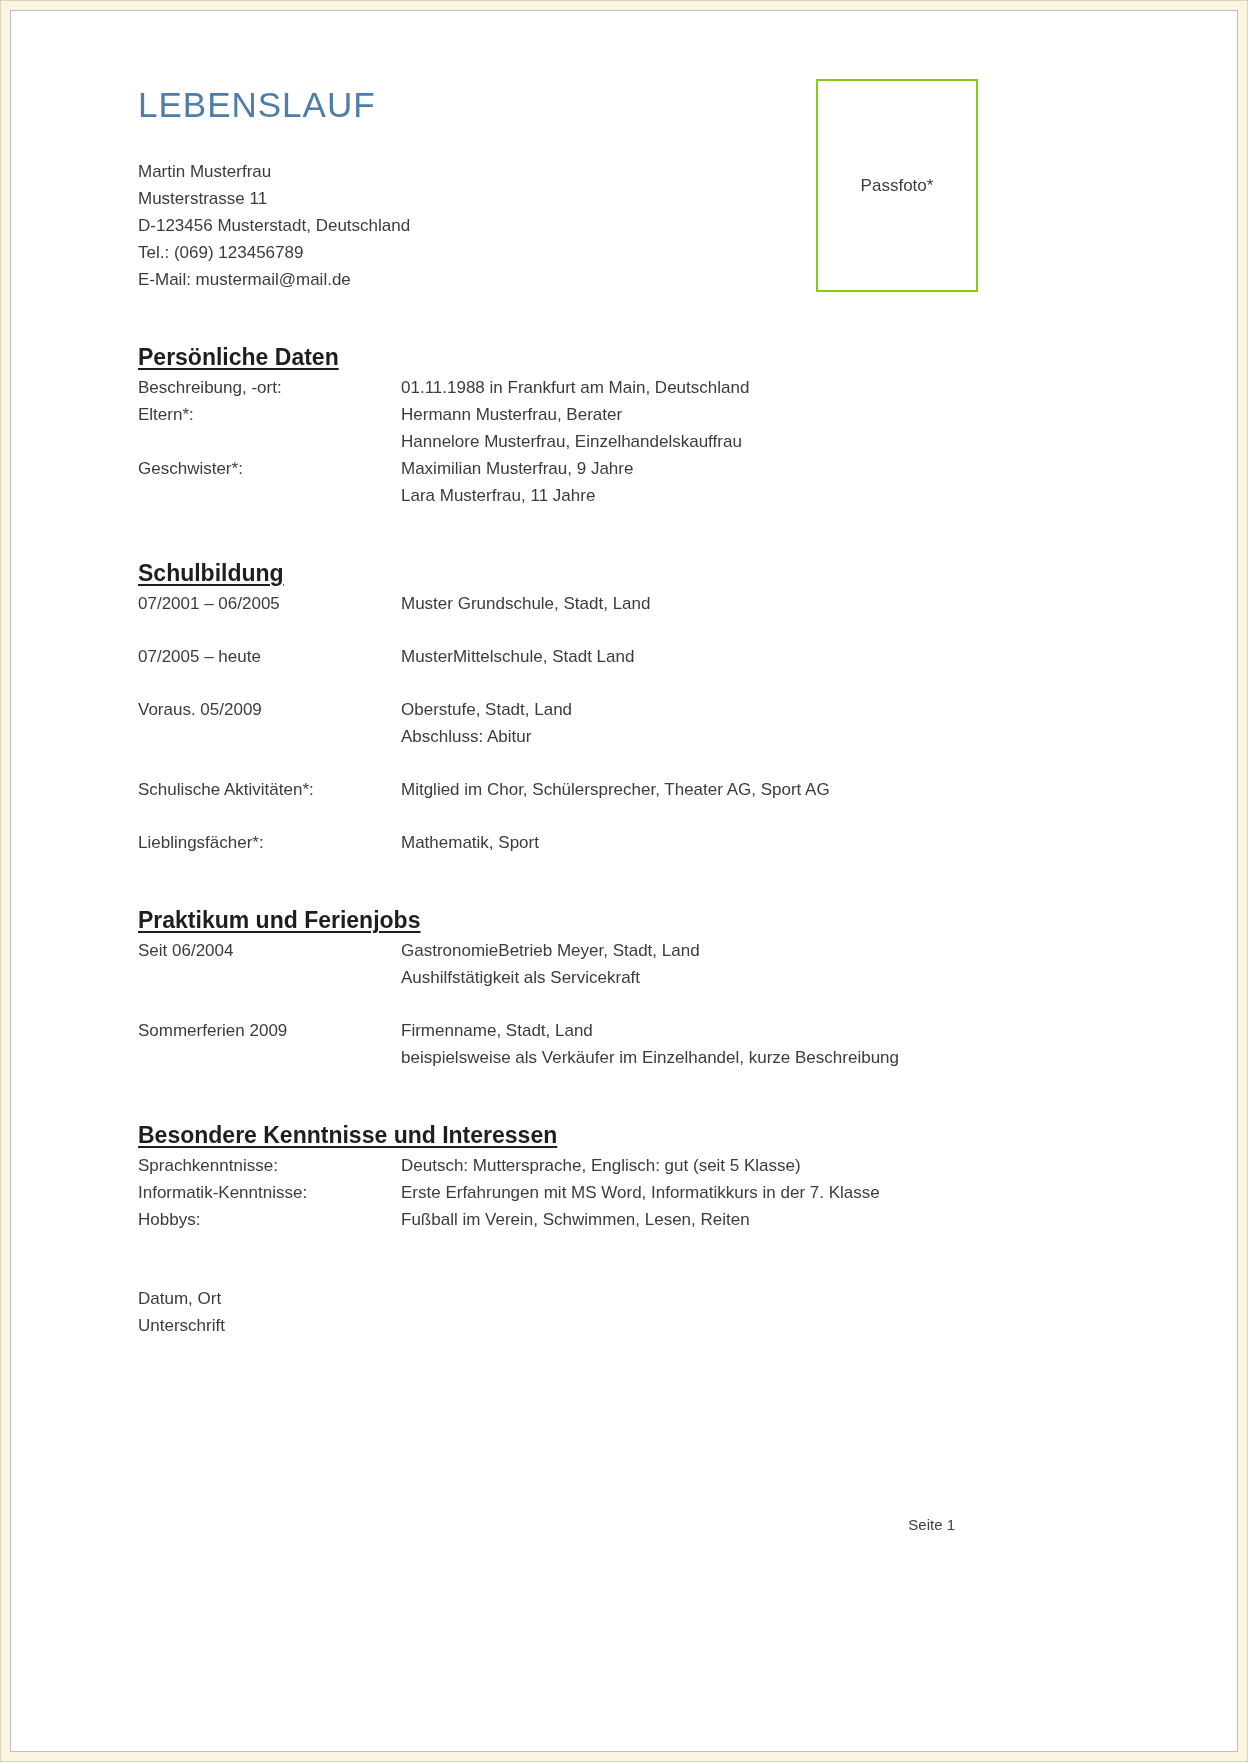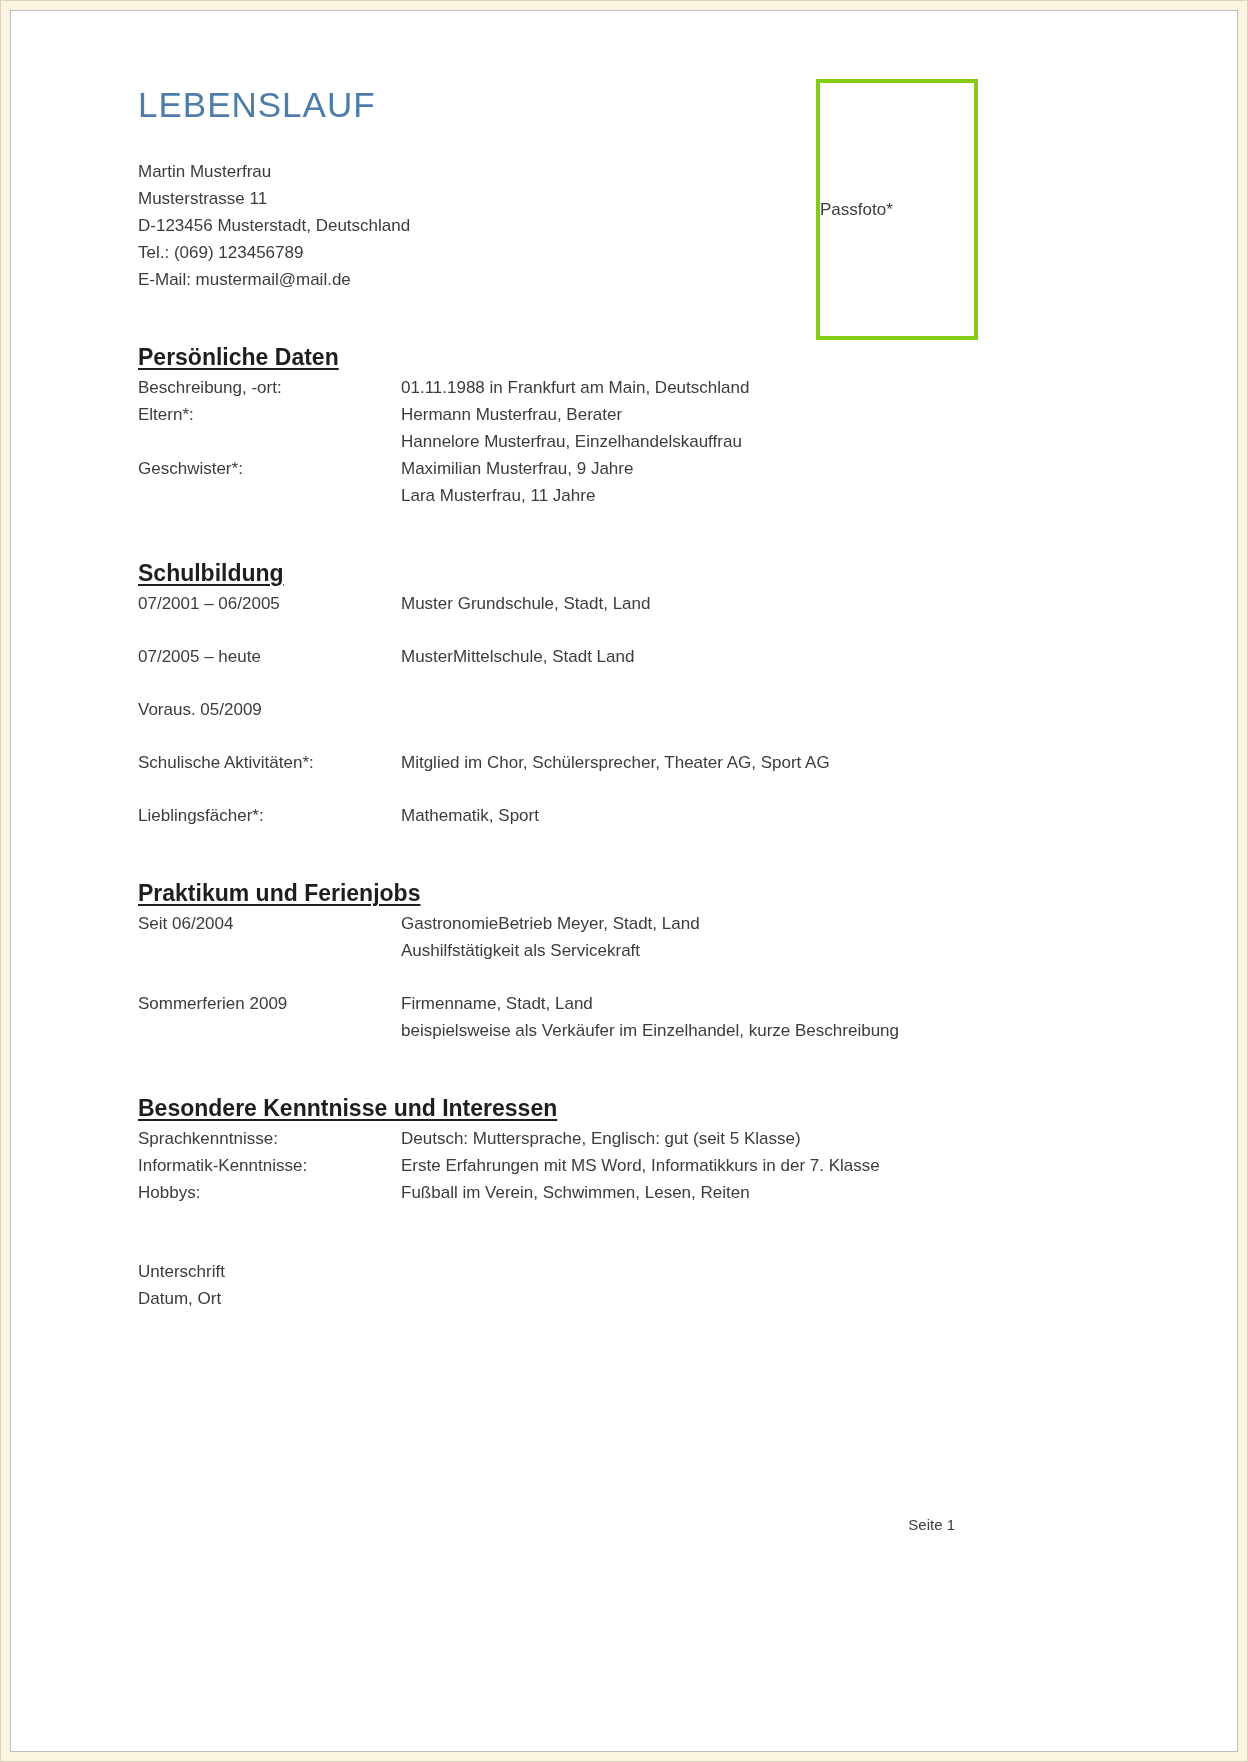--- a/index.html
+++ b/index.html
@@ -27,25 +27,25 @@
     line-height: 38px;
     font-weight: 400;
     letter-spacing: 1px;
   }
   .contact { margin-top: 34px; }
   .photo-box {
     position: absolute;
     top: 68px;
     left: 805px;
     width: 162px;
-    height: 261px;
-    border: 4px solid #84cc16;
+    height: 213px;
+    border: 2px solid #84cc16;
     display: flex;
     align-items: center;
-    justify-content: flex-start;
+    justify-content: center;
     color: #3c3c3c;
     background: #ffffff;
   }
   .section { margin-top: 51px; }
   .section-heading {
     font-size: 23px;
     line-height: 27px;
     font-weight: 700;
     color: #1e1e1e;
     text-decoration: underline;
@@ -119,20 +119,24 @@
       </div>
     </div>
     <div class="row">
       <div class="row-label">07/2005 – heute</div>
       <div class="row-value">
         <div>MusterMittelschule, Stadt Land</div>
       </div>
     </div>
     <div class="row">
       <div class="row-label">Voraus. 05/2009</div>
+      <div class="row-value">
+        <div>Oberstufe, Stadt, Land</div>
+        <div>Abschluss: Abitur</div>
+      </div>
     </div>
     <div class="row">
       <div class="row-label">Schulische Aktivitäten*:</div>
       <div class="row-value">
         <div>Mitglied im Chor, Schülersprecher, Theater AG, Sport AG</div>
       </div>
     </div>
     <div class="row">
       <div class="row-label">Lieblingsfächer*:</div>
       <div class="row-value">
@@ -175,19 +179,19 @@
     </div>
     <div class="row">
       <div class="row-label">Hobbys:</div>
       <div class="row-value">
         <div>Fußball im Verein, Schwimmen, Lesen, Reiten</div>
       </div>
     </div>
   </div>
 
   <div class="signature">
+    <div>Datum, Ort</div>
     <div>Unterschrift</div>
-    <div>Datum, Ort</div>
   </div>
 
   <div class="footer">Seite 1</div>
 
 </div>
 
 </body></html>

